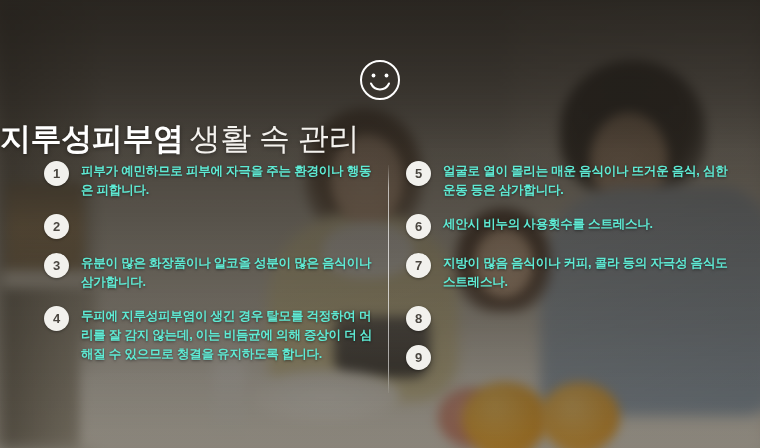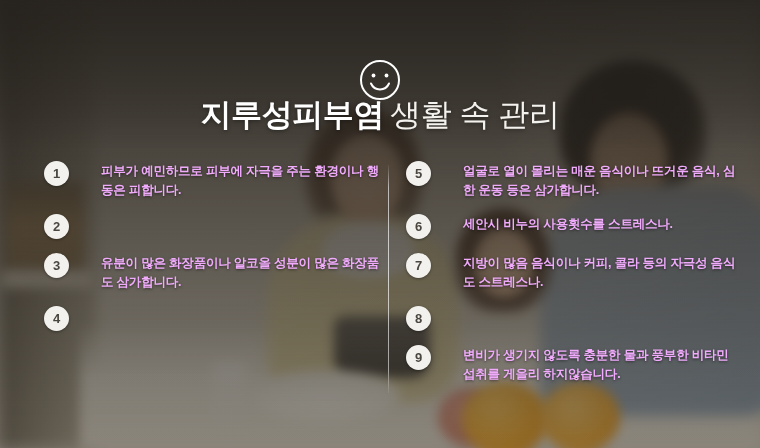--- a/index.html
+++ b/index.html
@@ -194,22 +194,22 @@
     top: 58px;
     transform: translateX(-50%);
     width: 44px; height: 44px;
   }
   .smiley svg { display: block; width: 44px; height: 44px; }
 
   
   .title {
     position: absolute;
     left: 0; right: 0;
-    top: 96px;
-    text-align: center;
+    top: 120px;
+    text-align: left;
     white-space: nowrap;
     font-size: 31px;
     line-height: 38px;
     letter-spacing: -0.4px;
     color: #ffffff;
     text-shadow: 0 1px 4px rgba(0,0,0,.45);
   }
   .title .t-strong { font-weight: 700; }
   .title .t-light  { font-weight: 400; margin-left: 6px; color: #f4f2ee; }
 
@@ -258,25 +258,24 @@
     text-align: center;
     margin-right: 12px;
     margin-top: 1px;
     box-shadow: 0 1px 3px rgba(0,0,0,.35);
   }
   .item-text {
     flex: 1 1 auto;
     font-size: 12.5px;
     line-height: 19px;
     font-weight: 700;
-    color: #f0abfc;
+    color: #5eead4;
     letter-spacing: -0.2px;
     text-shadow: 0 1px 3px rgba(0,0,0,.55);
     padding-top: 2px;
-    margin-left: 20px;
   }
 </style>
 </head>
 <body>
 
 <div id="poster">
 
   <div class="photo">
     <div class="bg-wall"></div>
     <div class="bg-rightwall"></div>
@@ -328,24 +327,25 @@
       <div class="col col-left">
         <div class="item">
           <div class="badge">1</div>
           <div class="item-text">피부가 예민하므로 피부에 자극을 주는 환경이나 행동은 피합니다.</div>
         </div>
         <div class="item">
           <div class="badge">2</div>
         </div>
         <div class="item">
           <div class="badge">3</div>
-          <div class="item-text">유분이 많은 화장품이나 알코올 성분이 많은 화장품도 삼가합니다.</div>
+          <div class="item-text">유분이 많은 화장품이나 알코올 성분이 많은 음식이나 삼가합니다.</div>
         </div>
         <div class="item">
           <div class="badge">4</div>
+          <div class="item-text">두피에 지루성피부염이 생긴 경우 탈모를 걱정하여 머리를 잘 감지 않는데, 이는 비듬균에 의해 증상이 더 심해질 수 있으므로 청결을 유지하도록 합니다.</div>
         </div>
       </div>
 
       <div class="col col-right">
         <div class="item">
           <div class="badge">5</div>
           <div class="item-text">얼굴로 열이 몰리는 매운 음식이나 뜨거운 음식, 심한 운동 등은 삼가합니다.</div>
         </div>
         <div class="item">
           <div class="badge">6</div>
@@ -353,19 +353,18 @@
         </div>
         <div class="item">
           <div class="badge">7</div>
           <div class="item-text">지방이 많음 음식이나 커피, 콜라 등의 자극성 음식도 스트레스나.</div>
         </div>
         <div class="item">
           <div class="badge">8</div>
         </div>
         <div class="item">
           <div class="badge">9</div>
-          <div class="item-text">변비가 생기지 않도록 충분한 물과 풍부한 비타민 섭취를 게을리 하지않습니다.</div>
         </div>
       </div>
 
     </div>
   </div>
 </div>
 
 </body></html>

